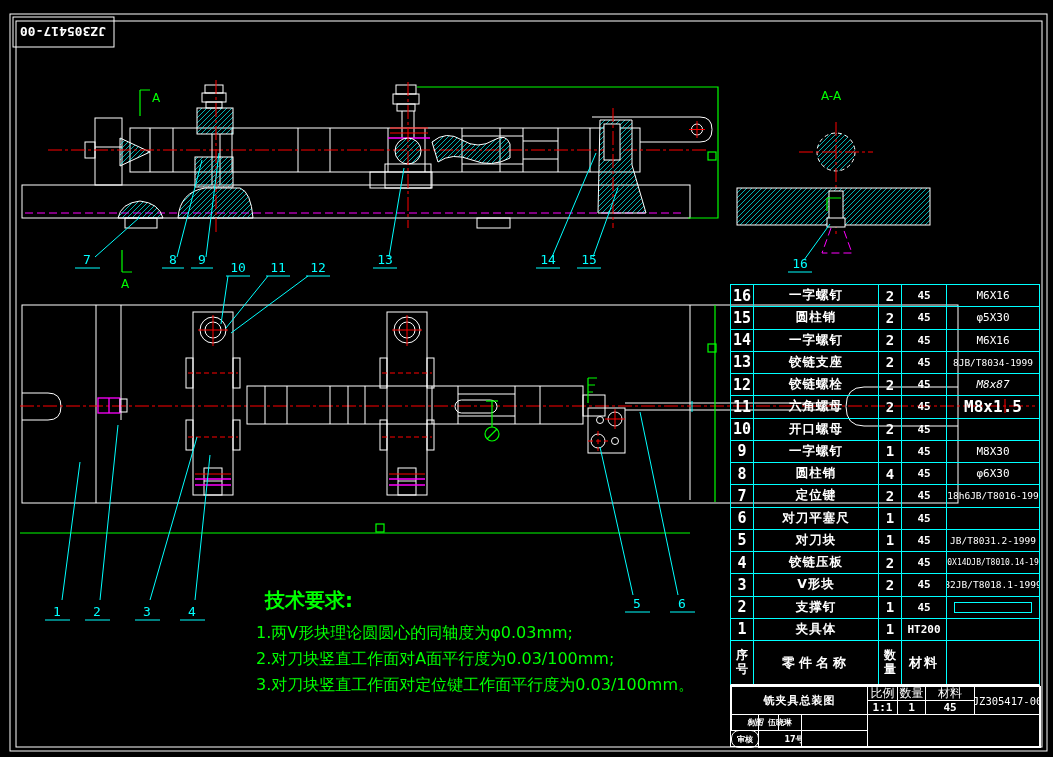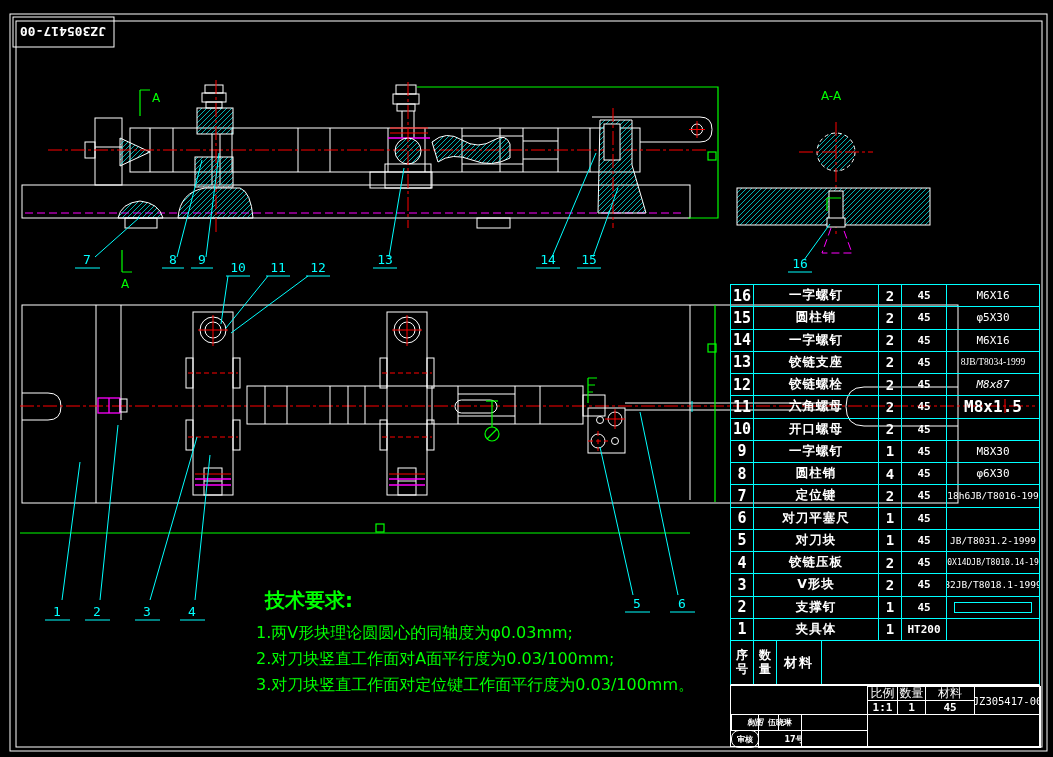--- a/index.html
+++ b/index.html
@@ -344,21 +344,21 @@
         <div class="ptc name">一字螺钉</div>
         <div class="ptc qty">2</div>
         <div class="ptc mat">45</div>
         <div class="ptc rem" style="font-size: 11px;">M6X16</div>
       </div>
       <div class="ptr">
         <div class="ptc seq">13</div>
         <div class="ptc name">铰链支座</div>
         <div class="ptc qty">2</div>
         <div class="ptc mat">45</div>
-        <div class="ptc rem" style="font-size: 9.5px; font-family: Liberation Serif, serif;">8JB/T8034-1999</div>
+        <div class="ptc rem" style="font-size: 9.5px;">8JB/T8034-1999</div>
       </div>
       <div class="ptr">
         <div class="ptc seq">12</div>
         <div class="ptc name">铰链螺栓</div>
         <div class="ptc qty">2</div>
         <div class="ptc mat">45</div>
         <div class="ptc rem" style="font-size: 11px; font-style: italic;">M8x87</div>
       </div>
       <div class="ptr">
         <div class="ptc seq">11</div>
@@ -436,25 +436,27 @@
         <div class="ptc seq">1</div>
         <div class="ptc name">夹具体</div>
         <div class="ptc qty">1</div>
         <div class="ptc mat">HT200</div>
         <div class="ptc rem" style="font-size: 11px;"></div>
       </div>
     </div>
 
 <div id="parts-header">
   <div class="phc narrow">序号</div>
+  <div class="phc w-name">零件名称</div>
   <div class="phc narrow">数量</div>
   <div class="phc w-mat">材料</div>
 </div>
 
 <div id="title-block">
+  <div class="tbc" style="left:0;top:0;width:137px;height:29px;font-size:11px;font-weight:bold;letter-spacing:1px;">铣夹具总装图</div>
   <div class="tbc lbl" style="left:136px;top:0;width:31px;height:15px;">比例</div>
   <div class="tbc lbl" style="left:166px;top:0;width:29px;height:15px;">数量</div>
   <div class="tbc lbl" style="left:194px;top:0;width:50px;height:15px;">材料</div>
   <div class="tbc val" style="left:136px;top:14px;width:31px;height:15px;">1:1</div>
   <div class="tbc val" style="left:166px;top:14px;width:29px;height:15px;">1</div>
   <div class="tbc val" style="left:194px;top:14px;width:50px;height:15px;">45</div>
   <div class="tbc" style="left:243px;top:0;width:67px;height:29px;font-size:10.5px;font-family:'DejaVu Sans Mono',monospace;">JZ305417-00</div>
   <div class="tbc small" style="left:0;top:28px;width:48px;height:17px;font-style:italic;">制图</div>
   <div class="tbc small" style="left:27px;top:28px;width:44px;height:17px;">伍晓琳</div>
   <div class="tbc" style="left:70px;top:28px;width:67px;height:17px;"></div>

